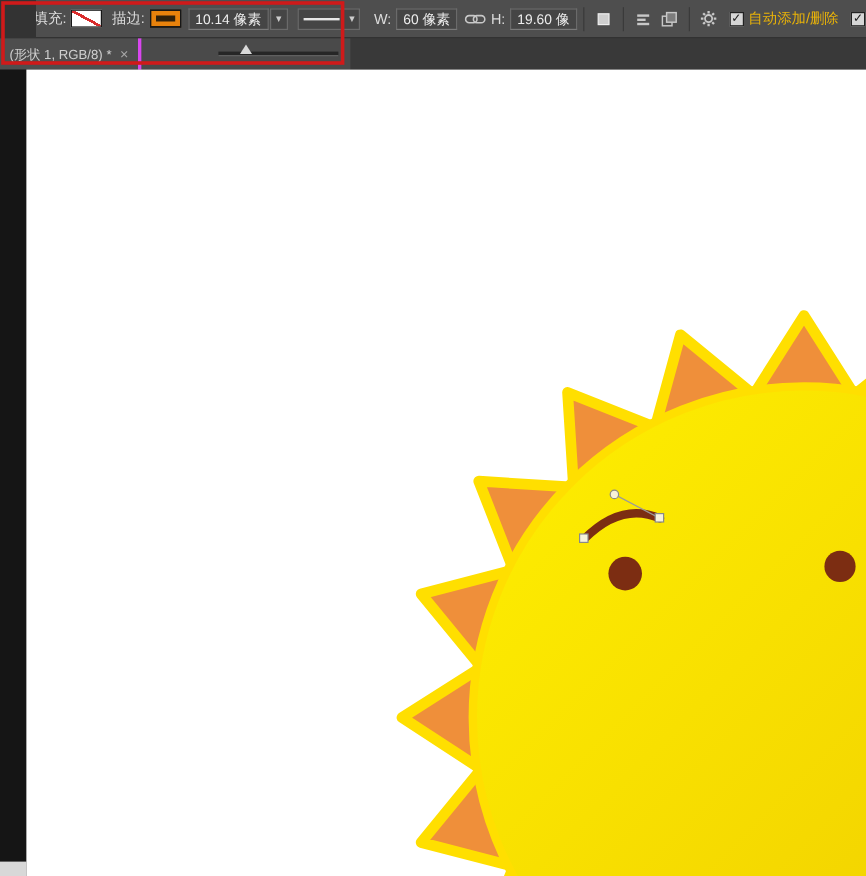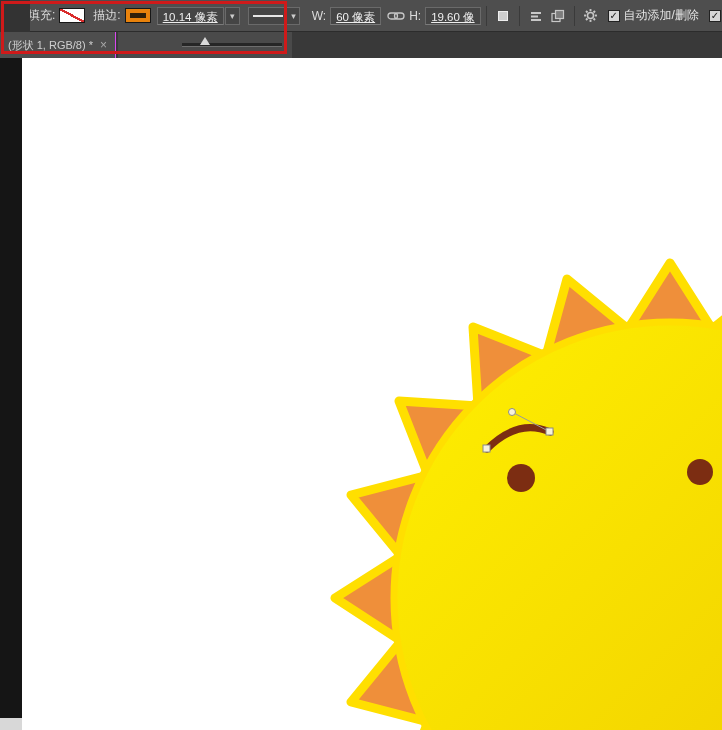--- a/index.html
+++ b/index.html
@@ -22,21 +22,21 @@
     background:
       linear-gradient(to top right,
         #ffffff 45%, #d92b2b 45%, #d92b2b 55%, #ffffff 55%);
     background-color:#fff;
   }
   .stroke-swatch{background:#30200a;border:1px solid #171717;box-sizing:border-box;
     width:26px;height:15px;border-width:1px;box-shadow:inset 0 0 0 4px #e8820c;}
   .field{
     height:18px;line-height:18px;box-sizing:border-box;padding:0 5px;
     background:#454545;border:1px solid #6a6a6a;border-bottom-color:#7a7a7a;
-    color:#eee;font-size:11.5px;cursor:text;text-decoration:underline;
+    color:#eee;font-size:11.5px;cursor:text;
   }
   .chev-btn{
     width:15px;height:18px;box-sizing:border-box;margin-left:1px;
     background:#454545;border:1px solid #6a6a6a;color:#ccc;
     font-size:9px;display:flex;align-items:center;justify-content:center;cursor:pointer;
   }
   .style-box{
     width:52px;height:18px;box-sizing:border-box;margin-left:8px;
     background:#454545;border:1px solid #6a6a6a;display:flex;align-items:center;cursor:pointer;
   }
@@ -44,31 +44,31 @@
   .style-box .chev{margin-left:auto;margin-right:3px;font-size:9px;color:#ccc;}
   .icon-btn{
     width:22px;height:22px;display:flex;align-items:center;justify-content:center;
     cursor:pointer;border-radius:2px;flex:0 0 auto;
   }
   .divider{width:1px;height:20px;background:#3a3a3a;margin:0 5px;flex:0 0 auto;}
   .chk{
     width:12px;height:12px;box-sizing:border-box;background:#d6d6d6;border:1px solid #222;
     color:#1a1a1a;font-size:10px;line-height:10px;text-align:center;cursor:pointer;flex:0 0 auto;
   }
-  .chk-lbl{margin-left:4px;font-size:12px;color:#e5e5e5;}
+  .chk-lbl{margin-left:4px;font-size:12px;color:#eab308;}
   
   .annotation{
     position:absolute;left:1px;top:1px;width:286px;height:53px;
     border:3px solid #cf1a1a;z-index:40;pointer-events:none;box-sizing:border-box;
   }
   
   .tabrow{position:absolute;top:32px;left:0;width:722px;height:26px;background:#393939;}
   .doc-tab{
     position:absolute;left:0;top:0;height:26px;box-sizing:border-box;
-    background:#4e4e4e;border-right:1px solid #d946ef;
+    background:#4e4e4e;border-right:3px solid #d946ef;
     display:flex;align-items:center;padding:0 8px;cursor:pointer;
   }
   .doc-tab .title{font-size:11px;color:#cfcfcf;}
   .doc-tab .close{margin-left:7px;font-size:12px;color:#a8a8a8;cursor:pointer;}
   .slider-panel{
     position:absolute;left:118px;top:0;width:174px;height:26px;background:#4a4a4a;
     display:flex;align-items:center;
   }
   .slider-track{
     position:relative;margin-left:64px;width:100px;height:3px;background:#262626;

